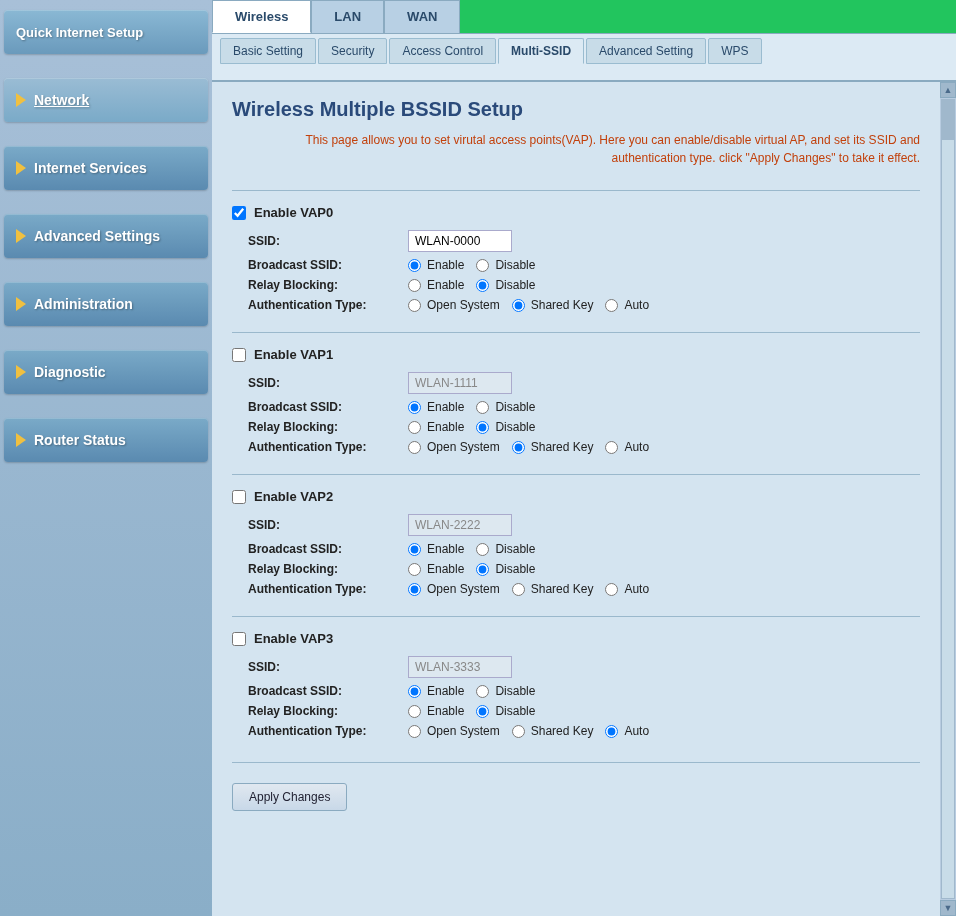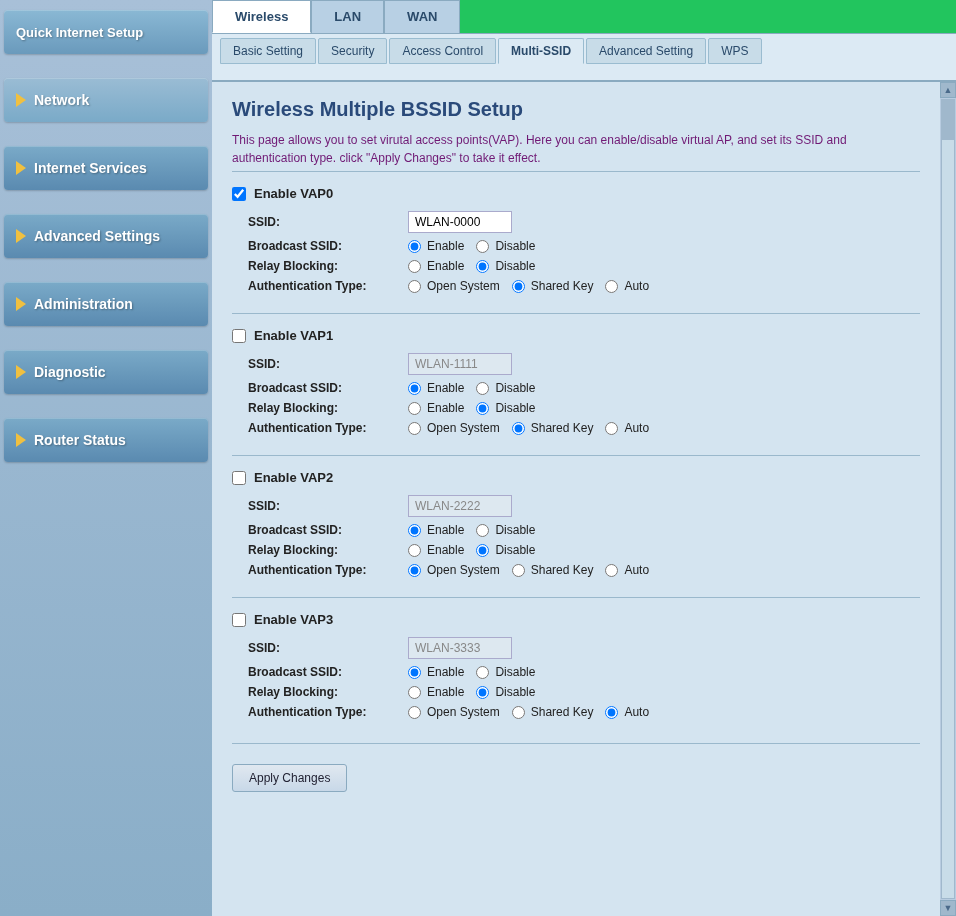--- a/index.html
+++ b/index.html
@@ -33,20 +33,21 @@
       font-size: 14px;
       background: linear-gradient(to bottom, #7aaac8, #5a8ab0);
       border-radius: 4px;
       margin: 2px 4px;
       text-shadow: 1px 1px 2px rgba(0,0,0,0.3);
       box-shadow: inset 0 1px 0 rgba(255,255,255,0.2), 0 1px 2px rgba(0,0,0,0.2);
       min-height: 44px;
     }
     .sidebar-item.active {
       background: linear-gradient(to bottom, #9abcd4, #7aaac8);
+      text-decoration: underline;
     }
     .sidebar-item .arrow {
       width: 0;
       height: 0;
       border-top: 7px solid transparent;
       border-bottom: 7px solid transparent;
       border-left: 10px solid #f0c040;
       margin-right: 8px;
       flex-shrink: 0;
     }
@@ -156,23 +157,24 @@
     }
 
     h1 {
       font-size: 20px;
       color: #2a4a7a;
       margin-bottom: 10px;
       font-weight: bold;
     }
     .description {
       font-size: 12px;
-      color: #701a75;
-      margin-bottom: 4px;
+      color: #c2410c;
+      margin-bottom: 23px;
       line-height: 1.5;
+      text-align: right;
     }
 
     .vap-section {
       border-top: 1px solid #9ab8cc;
       padding: 14px 0 10px 0;
       margin-bottom: 4px;
     }
     .vap-header {
       display: flex;
       align-items: center;

